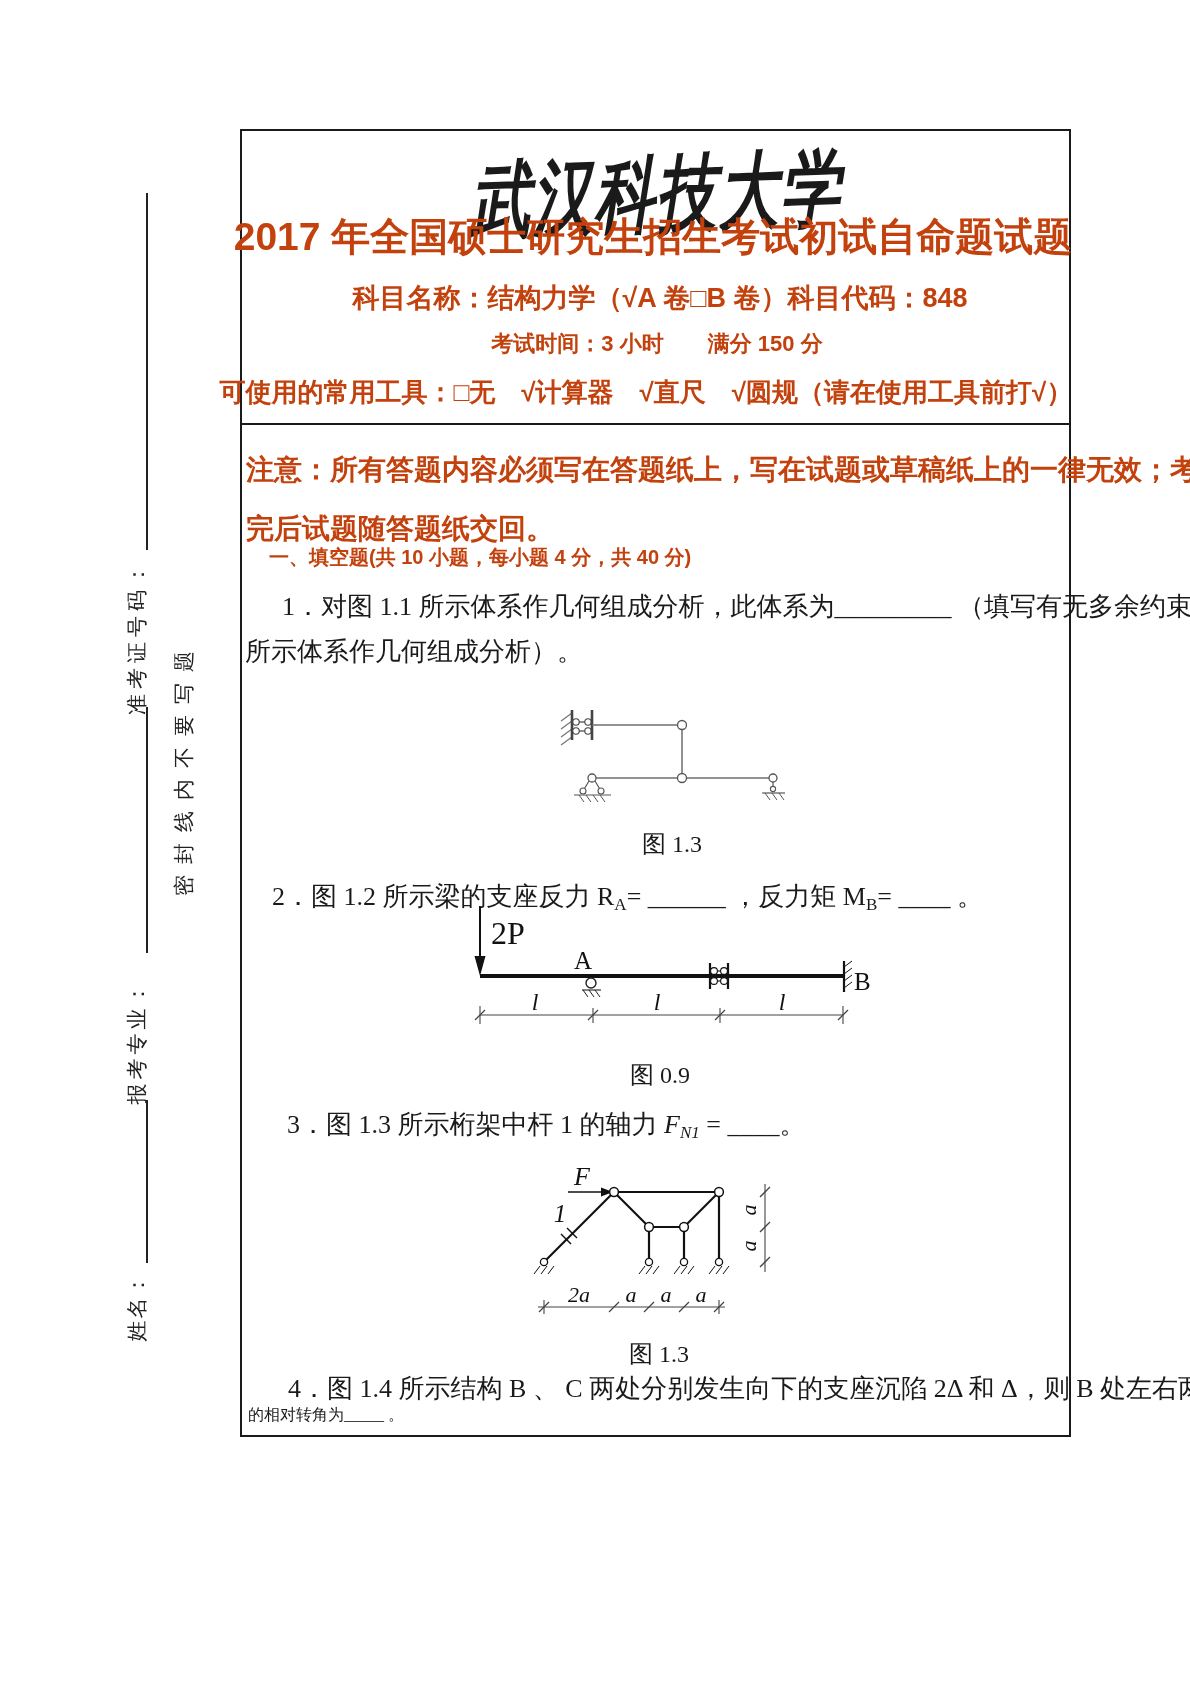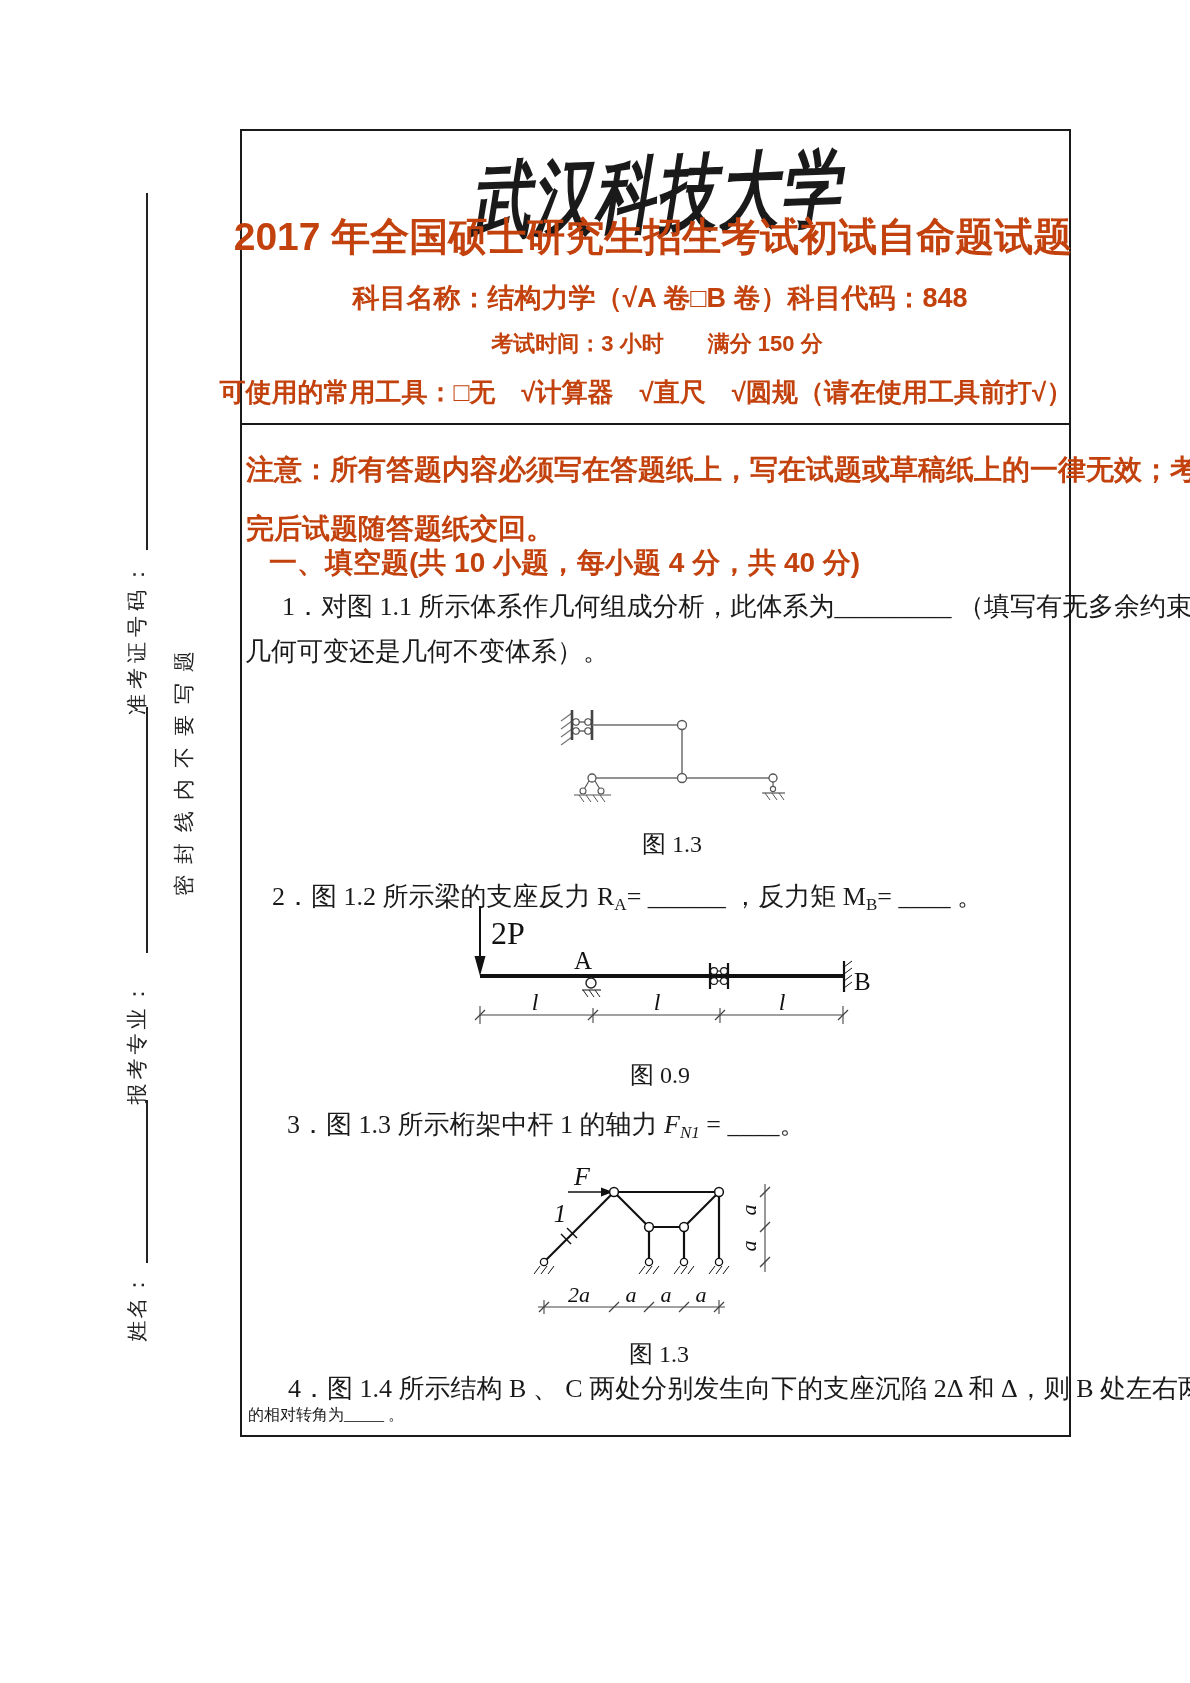--- a/index.html
+++ b/index.html
@@ -39,24 +39,24 @@
 
 <div class="abs sans center" style="left:657px;top:344px;font-size:22px;">考试时间：3 小时　　满分 150 分</div>
 
 <div class="abs sans center" style="left:646px;top:392px;font-size:26px;">可使用的常用工具：□无　√计算器　√直尺　√圆规（请在使用工具前打√）</div>
 
 <div class="hrline" style="left:240px;top:423px;width:829px;"></div>
 
 <div class="abs sans" style="left:246px;top:451px;font-size:28px;">注意：所有答题内容必须写在答题纸上，写在试题或草稿纸上的一律无效；考</div>
 <div class="abs sans" style="left:246px;top:497px;font-size:28px;margin-top:13px;">完后试题随答题纸交回。</div>
 
-<div class="abs sans" style="left:269px;top:544px;font-size:28px;">一、填空题(共 10 小题，每小题 4 分，共 40 分)</div>
+<div class="abs sans" style="left:269px;top:544px;font-size:20px;">一、填空题(共 10 小题，每小题 4 分，共 40 分)</div>
 
 <div class="abs serif" style="left:282px;top:589px;font-size:26px;">1．对图 1.1 所示体系作几何组成分析，此体系为_________ （填写有无多余约束，</div>
-<div class="abs serif" style="left:245px;top:634px;font-size:26px;">几何可变还是几何不变体系）。</div>
+<div class="abs serif" style="left:245px;top:634px;font-size:26px;">所示体系作几何组成分析）。</div>
 
 <svg class="abs" style="left:540px;top:700px;" width="260" height="108" viewBox="540 700 260 108">
 
   <g stroke="#777" stroke-width="1.2">
     <line x1="572" y1="713" x2="561" y2="721"></line>
     <line x1="572" y1="721" x2="561" y2="729"></line>
     <line x1="572" y1="729" x2="561" y2="737"></line>
     <line x1="572" y1="737" x2="561" y2="745"></line>
   </g>
   <g stroke="#444" fill="#fff">

